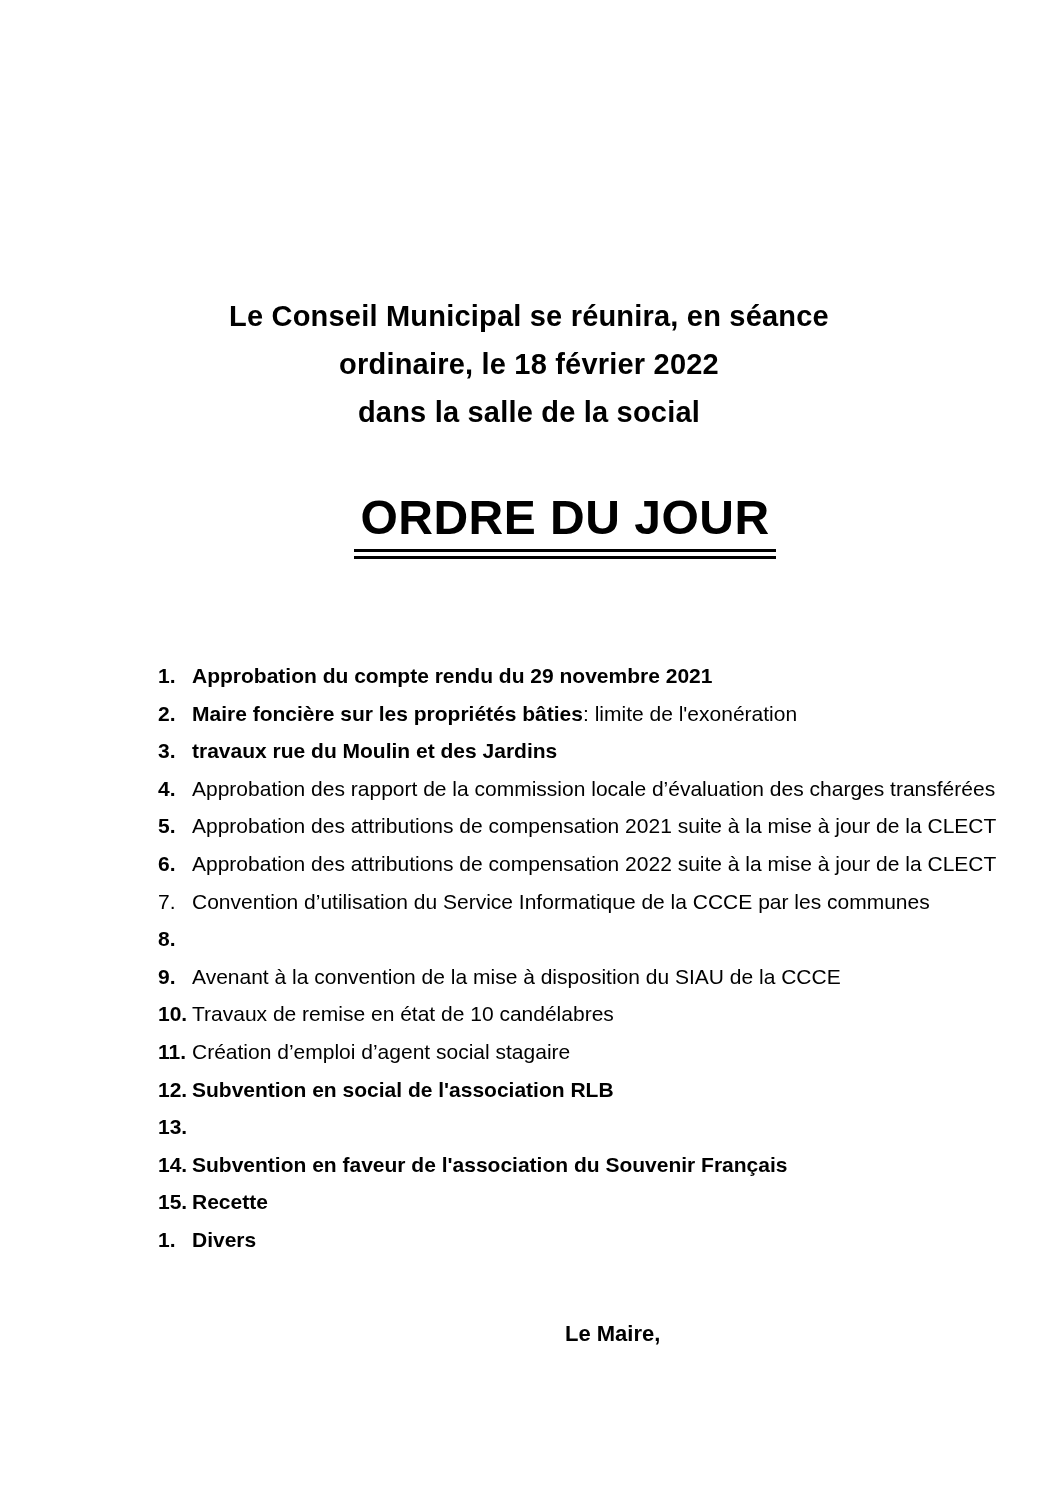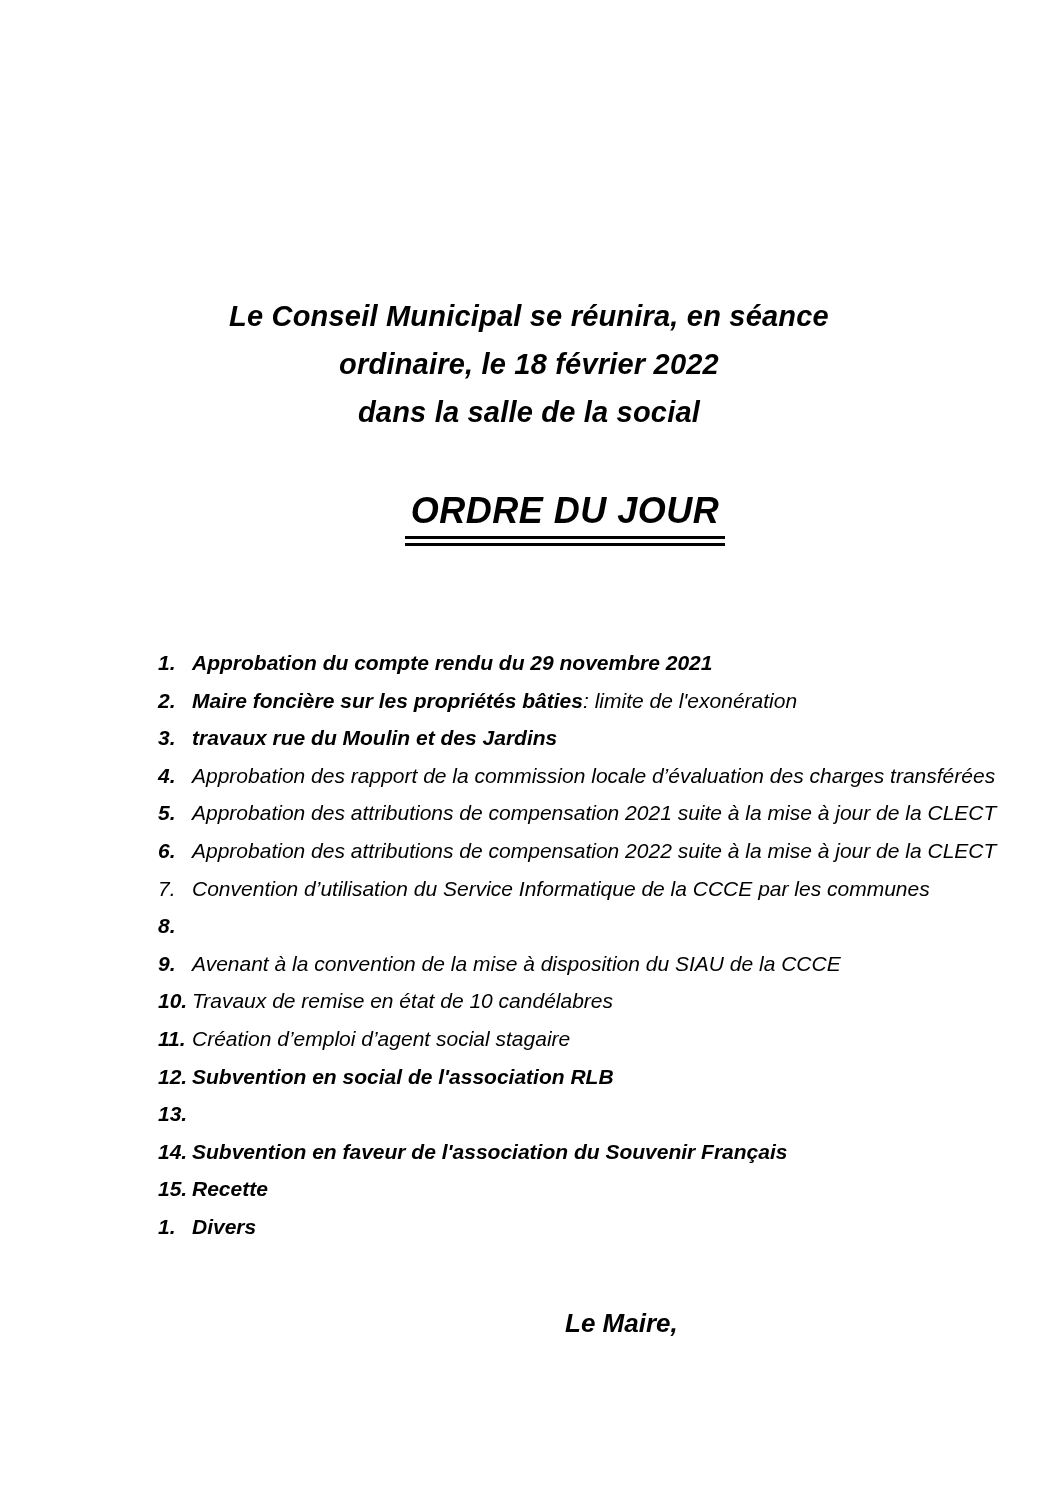--- a/index.html
+++ b/index.html
@@ -1,16 +1,16 @@
 <!DOCTYPE html>
 <html lang="fr"><head>
 <meta charset="utf-8">
 <title>Ordre du jour</title>
 <style>
-  * { margin: 0; padding: 0; box-sizing: border-box; font-style: italic; }
+  * { margin: 0; padding: 0; box-sizing: border-box; }
   html, body { background: #ffffff; }
   body {
     font-family: "Liberation Sans", "DejaVu Sans", sans-serif;
     color: #000000;
     -webkit-font-smoothing: antialiased;
   }
   .page {
     position: relative;
     width: 1058px;
     height: 1497px;
@@ -28,21 +28,21 @@
     letter-spacing: 0.2px;
   }
   
   .title-row {
     margin-top: 54px;
     text-align: center;
   }
   .title {
     display: inline-block;
     margin-left: 72px;            
-    font-size: 36px;
+    font-size: 48px;
     font-weight: 700;
     letter-spacing: 0.5px;
     padding: 0 6px 4px 6px;
     border-bottom: 10px double #000000;
   }
   
   .agenda {
     margin-top: 98px;
     padding-left: 158px;
     padding-right: 30px;
@@ -55,21 +55,21 @@
   }
   .num {
     flex: 0 0 34px;
   }
   .b { font-weight: 700; }
   .r { font-weight: 400; }
   
   .signature {
     margin-top: 62px;
     margin-left: 565px;
-    font-size: 26px;
+    font-size: 22px;
     font-weight: 700;
   }
 </style>
 </head>
 <body>
 
 <div class="page">
 
   <div class="heading">
     <div>Le Conseil Municipal se réunira, en séance</div>

